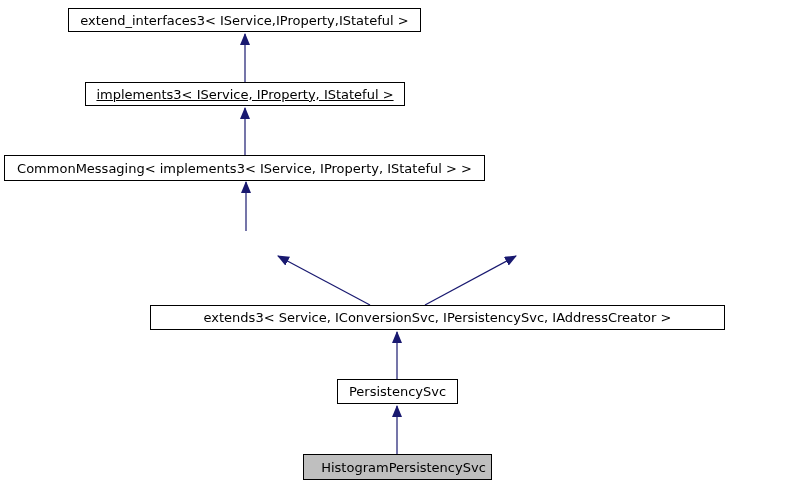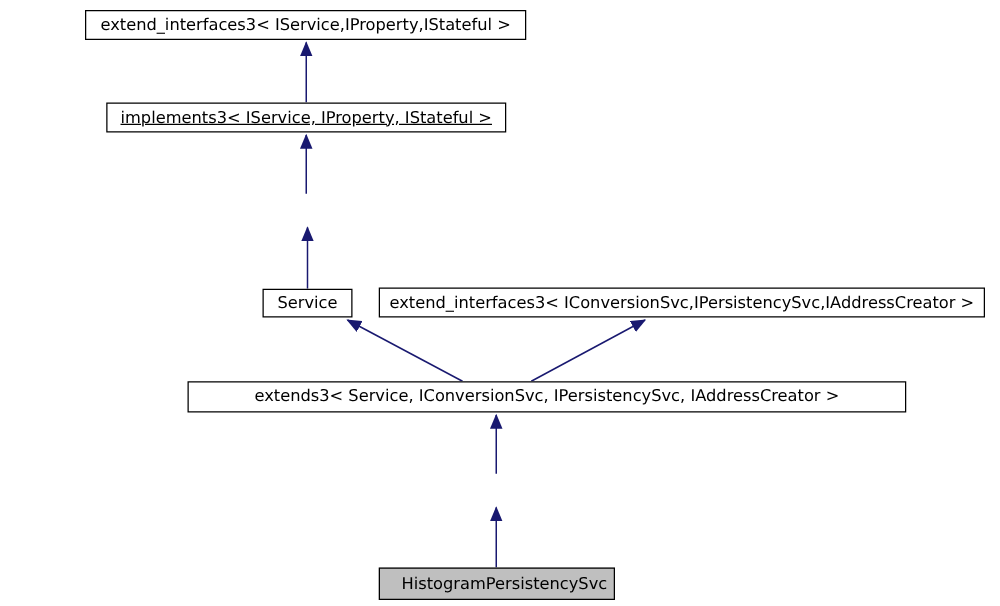--- a/index.html
+++ b/index.html
@@ -60,23 +60,23 @@
       <line x1="425" y1="305" x2="516" y2="256" marker-end="url(#arrowhead)"></line>
       <line x1="397" y1="379" x2="397" y2="332" marker-end="url(#arrowhead)"></line>
       <line x1="397" y1="454" x2="397" y2="406" marker-end="url(#arrowhead)"></line>
     </g>
   </svg>
 
   <div class="node" style="left:68px;  top:8px;   width:353px; height:24px;">extend_interfaces3&lt; IService,IProperty,IStateful &gt;</div>
 
   <div class="node" style="left:85px;  top:82px;  width:320px; height:24px;text-decoration:underline;">implements3&lt; IService, IProperty, IStateful &gt;</div>
 
+  <div class="node" style="left:4px;   top:155px; width:481px; height:26px;">CommonMessaging&lt; implements3&lt; IService, IProperty, IStateful &gt; &gt;</div>
 
-  <div class="node" style="left:210px; top:231px; width:72px;  height:23px;">Service</div>
 
-  <div class="node" style="left:303px; top:230px; width:485px; height:24px;">extend_interfaces3&lt; IConversionSvc,IPersistencySvc,IAddressCreator &gt;</div>
 
   <div class="node" style="left:150px; top:305px; width:575px; height:25px;">extends3&lt; Service, IConversionSvc, IPersistencySvc, IAddressCreator &gt;</div>
 
+  <div class="node" style="left:337px; top:379px; width:121px; height:25px;">PersistencySvc</div>
 
   <div class="node highlighted" style="left:303px; top:454px; width:189px; height:26px;">HistogramPersistencySvc</div>
 
 </div>
 
 </body></html>

